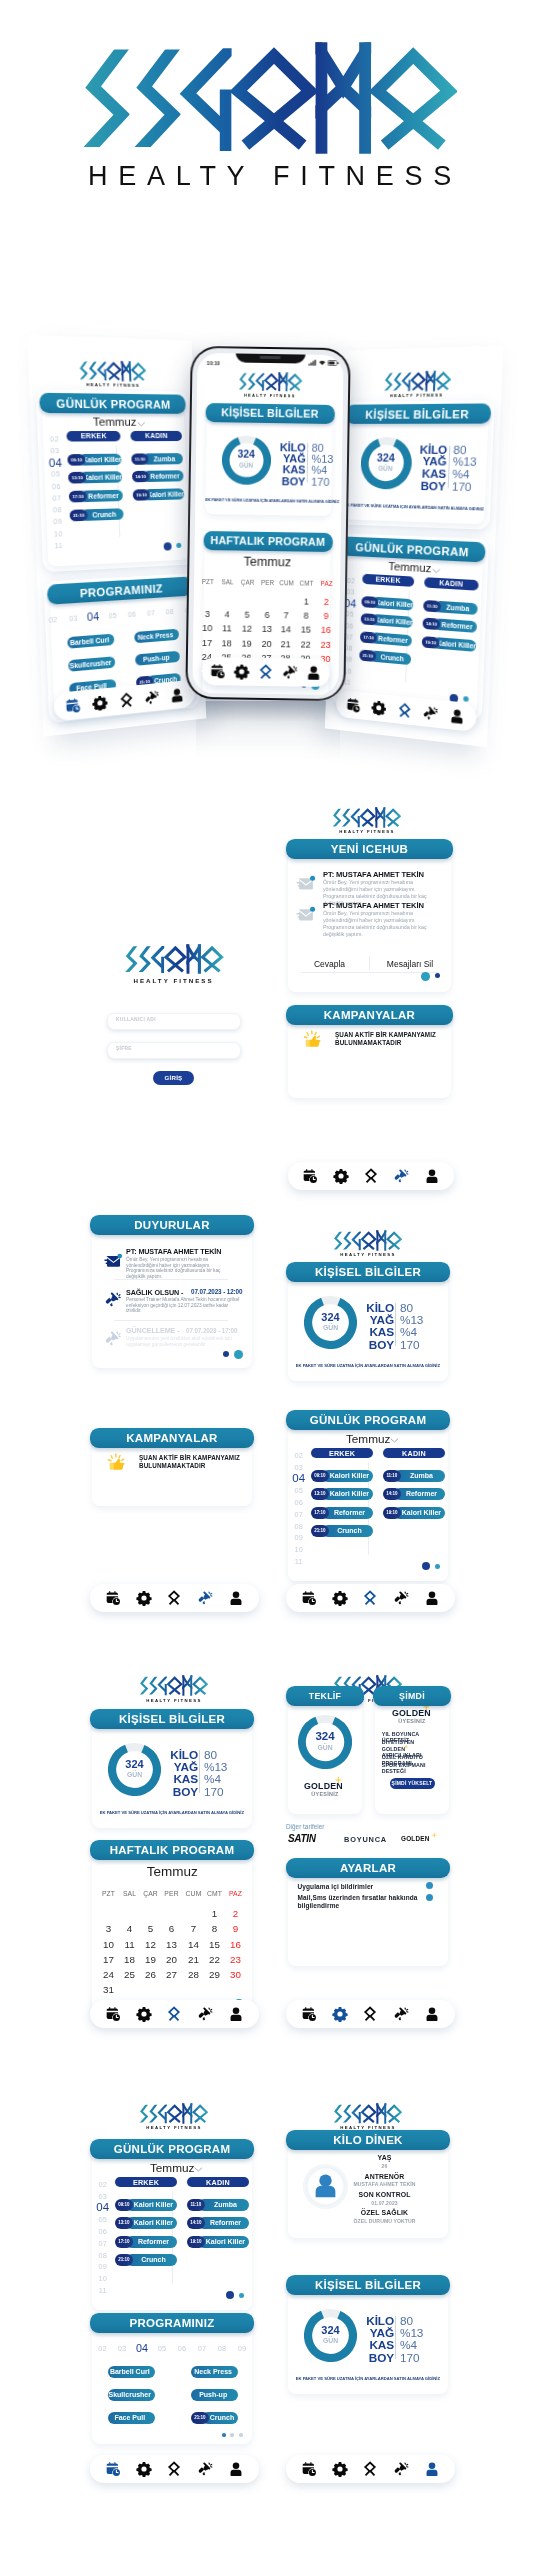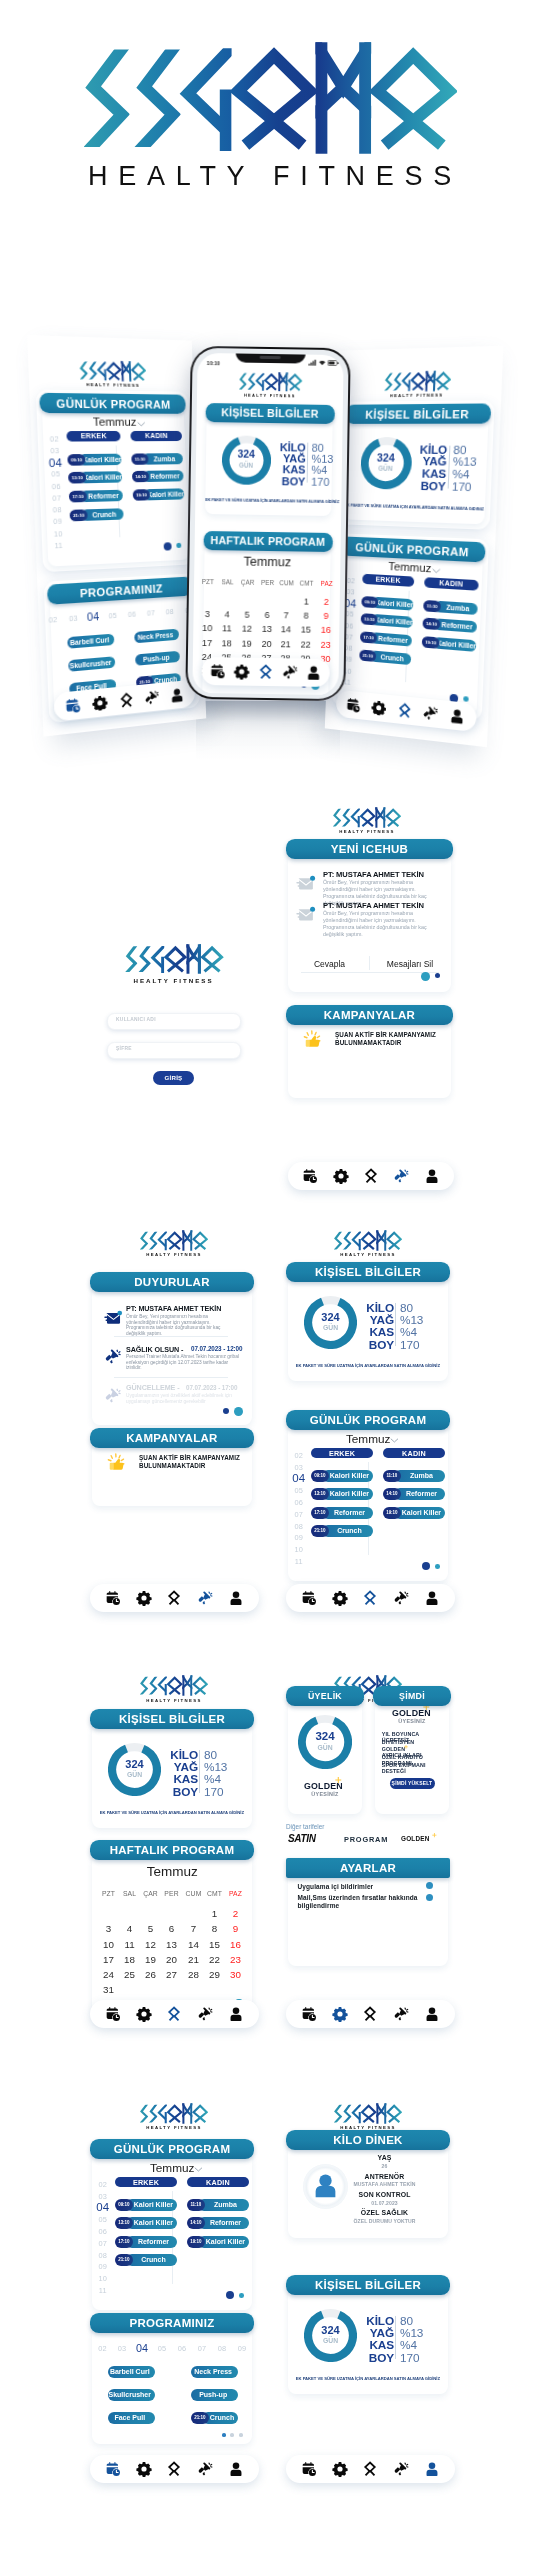--- a/index.html
+++ b/index.html
@@ -942,21 +942,21 @@
           <line x1="422.85" y1="-2.0" x2="422.85" y2="174.0"></line>
           <polyline points="344.0,-3.0 389.8,70.0 435.6,-3.0"></polyline>
           <polyline points="344.0,113.0 389.8,70.0 435.6,113.0"></polyline>
         </g>
         <g fill="none" stroke="url(#LGu6)" stroke-linejoin="miter" stroke-miterlimit="10" stroke-linecap="butt" stroke-width="18">
           <polyline points="538.5,157.0 441.3,75.6 495.3,22.0 549.4,75.6 452.2,157.0"></polyline>
         </g>
       </svg>
     </div>
     <div style="position:absolute;left:131px;top:1252px;width:86px;font-size:4.3px;color:#111111;text-align:center;font-weight:700;letter-spacing:1.4px;">HEALTY FITNESS</div>
-    <div class="card" style="left:90px;top:1272px;width:164px;height:153px">
+    <div class="card" style="left:90px;top:1215px;width:164px;height:153px">
       <div class="shell" style="left:-3.4px;top:-2.7px;right:-3.4px;bottom:-4.7px;border-radius:11.5px;box-shadow:0 3.4px 10.8px rgba(45,95,145,.13);"></div>
       <div class="hdr" style="height:20px;border-radius:8.8px;box-shadow:0 2px 4px rgba(20,70,110,.28)">
         <span style="font-size:11.5px;letter-spacing:0.3px">DUYURULAR</span>
       </div>
       <div class="body" style="left:2px;right:2px;top:14px;border-radius:8px;box-shadow:0 2.7px 6.8px rgba(45,95,145,.09)"></div>
       <div style="position:absolute;left:13.5px;top:36px"><svg width="19" height="19" viewBox="0 0 32 32" fill="none" xmlns="http://www.w3.org/2000/svg" opacity="1">
           <path d="M5 9.5h22v15a2 2 0 0 1-2 2H7a2 2 0 0 1-2-2v-15Z" fill="#0e2d7a"></path>
           <path d="M5 10.5 16 19l11-8.5" stroke="#fff" stroke-width="2.2" fill="none"></path>
           <path d="M4 8.5h24L16 18 4 8.5Z" fill="#0e2d7a"></path>
           <circle cx="26.5" cy="8.5" r="4" fill="#1f8fc0"></circle>
@@ -1480,21 +1480,21 @@
         </g>
         <g fill="none" stroke="url(#LGu9)" stroke-linejoin="miter" stroke-miterlimit="10" stroke-linecap="butt" stroke-width="18">
           <polyline points="538.5,157.0 441.3,75.6 495.3,22.0 549.4,75.6 452.2,157.0"></polyline>
         </g>
       </svg>
     </div>
     <div style="position:absolute;left:325px;top:1698px;width:86px;font-size:4.3px;color:#111111;text-align:center;font-weight:700;letter-spacing:1.4px;">HEALTY FITNESS</div>
     <div class="card" style="left:286px;top:1686px;width:78px;height:128px">
       <div class="shell" style="left:-3.4px;top:-2.7px;right:-3.4px;bottom:-4.7px;border-radius:11.5px;box-shadow:0 3.4px 10.8px rgba(45,95,145,.13);"></div>
       <div class="hdr" style="height:20px;border-radius:8.8px;box-shadow:0 2px 4px rgba(20,70,110,.28)">
-        <span style="font-size:8.8px;letter-spacing:0.3px">ÜYELİK</span>
+        <span style="font-size:8.8px;letter-spacing:0.3px">TEKLİF</span>
       </div>
       <div class="body" style="left:2px;right:2px;top:14px;border-radius:8px;box-shadow:0 2.7px 6.8px rgba(45,95,145,.09)"></div>
       <div class="donut" style="left:12px;top:29px;width:54px;height:54px"><svg width="54" height="54" viewBox="0 0 79.5 79.5" xmlns="http://www.w3.org/2000/svg">
           <circle cx="39.8" cy="39.8" r="34.0" fill="none" stroke="#eceff2" stroke-width="11.5"></circle>
           <circle cx="39.8" cy="39.8" r="34.0" fill="none" stroke="#1b7fa8" stroke-width="11.5" stroke-dasharray="186.92 213.63" transform="rotate(-68 39.8 39.8)"></circle>
         </svg><div class="num" style="top:16px;font-size:11.5px">324</div><div class="lbl" style="top:30px;font-size:6.8px">GÜN</div></div>
       <div style="position:absolute;left:18px;top:95px;width:54px;font-size:8.8px;color:#0e1a30;text-align:left;font-weight:700;letter-spacing:0.2px;">GOLDEN</div>
       <svg style="position:absolute;left:49px;top:91px" width="6.6" height="6.6" viewBox="0 0 12 12" xmlns="http://www.w3.org/2000/svg">
         <path d="M5 0h2v4.4h4.4v2H7V11H5V6.4H.6v-2H5V0Z" fill="#ffc83d"></path>
       </svg>
@@ -1516,28 +1516,28 @@
       <div style="position:absolute;left:8.8px;top:60px;width:64px;font-size:5.3px;color:#16263f;text-align:left;font-weight:700;letter-spacing:0.1px;">GOLDEN  AYRICILIKLARI</div>
       <div style="position:absolute;left:8.8px;top:68px;width:64px;font-size:5.3px;color:#16263f;text-align:left;font-weight:700;letter-spacing:0.1px;">ÖZEL KARDİYO PROGRAMI</div>
       <div style="position:absolute;left:8.8px;top:76px;width:64px;font-size:5.3px;color:#16263f;text-align:left;font-weight:700;letter-spacing:0.1px;">SPOR EKİPMANI DESTEĞİ</div>
       <svg style="position:absolute;left:31px;top:59px" width="4" height="4" viewBox="0 0 12 12" xmlns="http://www.w3.org/2000/svg">
         <path d="M5 0h2v4.4h4.4v2H7V11H5V6.4H.6v-2H5V0Z" fill="#ffc83d"></path>
       </svg>
       <div class="gbtn" style="left:16.5px;top:92px;width:45px;height:10.8px;font-size:5px;background:#17388c">ŞİMDİ YÜKSELT</div>
     </div>
     <div style="position:absolute;left:286px;top:1823px;width:81px;font-size:6.4px;color:#6b94b8;text-align:left;font-weight:400;letter-spacing:0px;">Diğer tarifeler</div>
     <div style="position:absolute;left:288px;top:1833px;width:42px;font-size:10px;color:#0d0d0d;text-align:left;font-weight:700;letter-spacing:-0.3px;font-style:italic;">SATIN</div>
-    <div style="position:absolute;left:344px;top:1835px;width:47px;font-size:7.4px;color:#1b2b3a;text-align:left;font-weight:700;letter-spacing:0.8px;">PROGRAM</div>
+    <div style="position:absolute;left:344px;top:1835px;width:47px;font-size:7.4px;color:#1b2b3a;text-align:left;font-weight:700;letter-spacing:0.8px;">BOYUNCA</div>
     <div style="position:absolute;left:401px;top:1835px;width:41px;font-size:6.4px;color:#0d0d0d;text-align:left;font-weight:700;letter-spacing:0.2px;">GOLDEN</div>
     <svg style="position:absolute;left:432px;top:1833px" width="4.7" height="4.7" viewBox="0 0 12 12" xmlns="http://www.w3.org/2000/svg">
       <path d="M5 0h2v4.4h4.4v2H7V11H5V6.4H.6v-2H5V0Z" fill="#ffc83d"></path>
     </svg>
     <div class="card" style="left:286px;top:1858px;width:164px;height:108px">
       <div class="shell" style="left:-3.4px;top:-2.7px;right:-3.4px;bottom:-4.7px;border-radius:11.5px;box-shadow:0 3.4px 10.8px rgba(45,95,145,.13);"></div>
-      <div class="hdr" style="height:20px;border-radius:2px;box-shadow:0 2px 4px rgba(20,70,110,.28)">
+      <div class="hdr" style="height:20px;border-radius:9px;box-shadow:0 2px 4px rgba(20,70,110,.28)">
         <span style="font-size:11.5px;letter-spacing:0.3px">AYARLAR</span>
       </div>
       <div class="body" style="left:2px;right:2px;top:14px;border-radius:8px;box-shadow:0 2.7px 6.8px rgba(45,95,145,.09)"></div>
       <div style="position:absolute;left:11.5px;top:25px;width:124px;font-size:6.5px;color:#11181f;text-align:left;font-weight:700;letter-spacing:0.1px;">Uygulama içi bildirimler</div>
       <div class="dot" style="left:140px;top:24px;width:7.4px;height:7.4px;background:#2d8fc0"></div>
       <div style="position:absolute;left:11.5px;top:36px;width:124px;font-size:6.5px;color:#11181f;text-align:left;font-weight:700;letter-spacing:0.1px;line-height:8px;">Mail,Sms üzerinden fırsatlar hakkında bilgilendirme</div>
       <div class="dot" style="left:140px;top:36px;width:7.4px;height:7.4px;background:#2d8fc0"></div>
     </div>
     <div class="navbar" style="left:286px;top:2000px;width:169px;height:28px;border-radius:14px;box-shadow:0 3.4px 9.5px rgba(45,95,145,.17)">
       <div class="ic">

